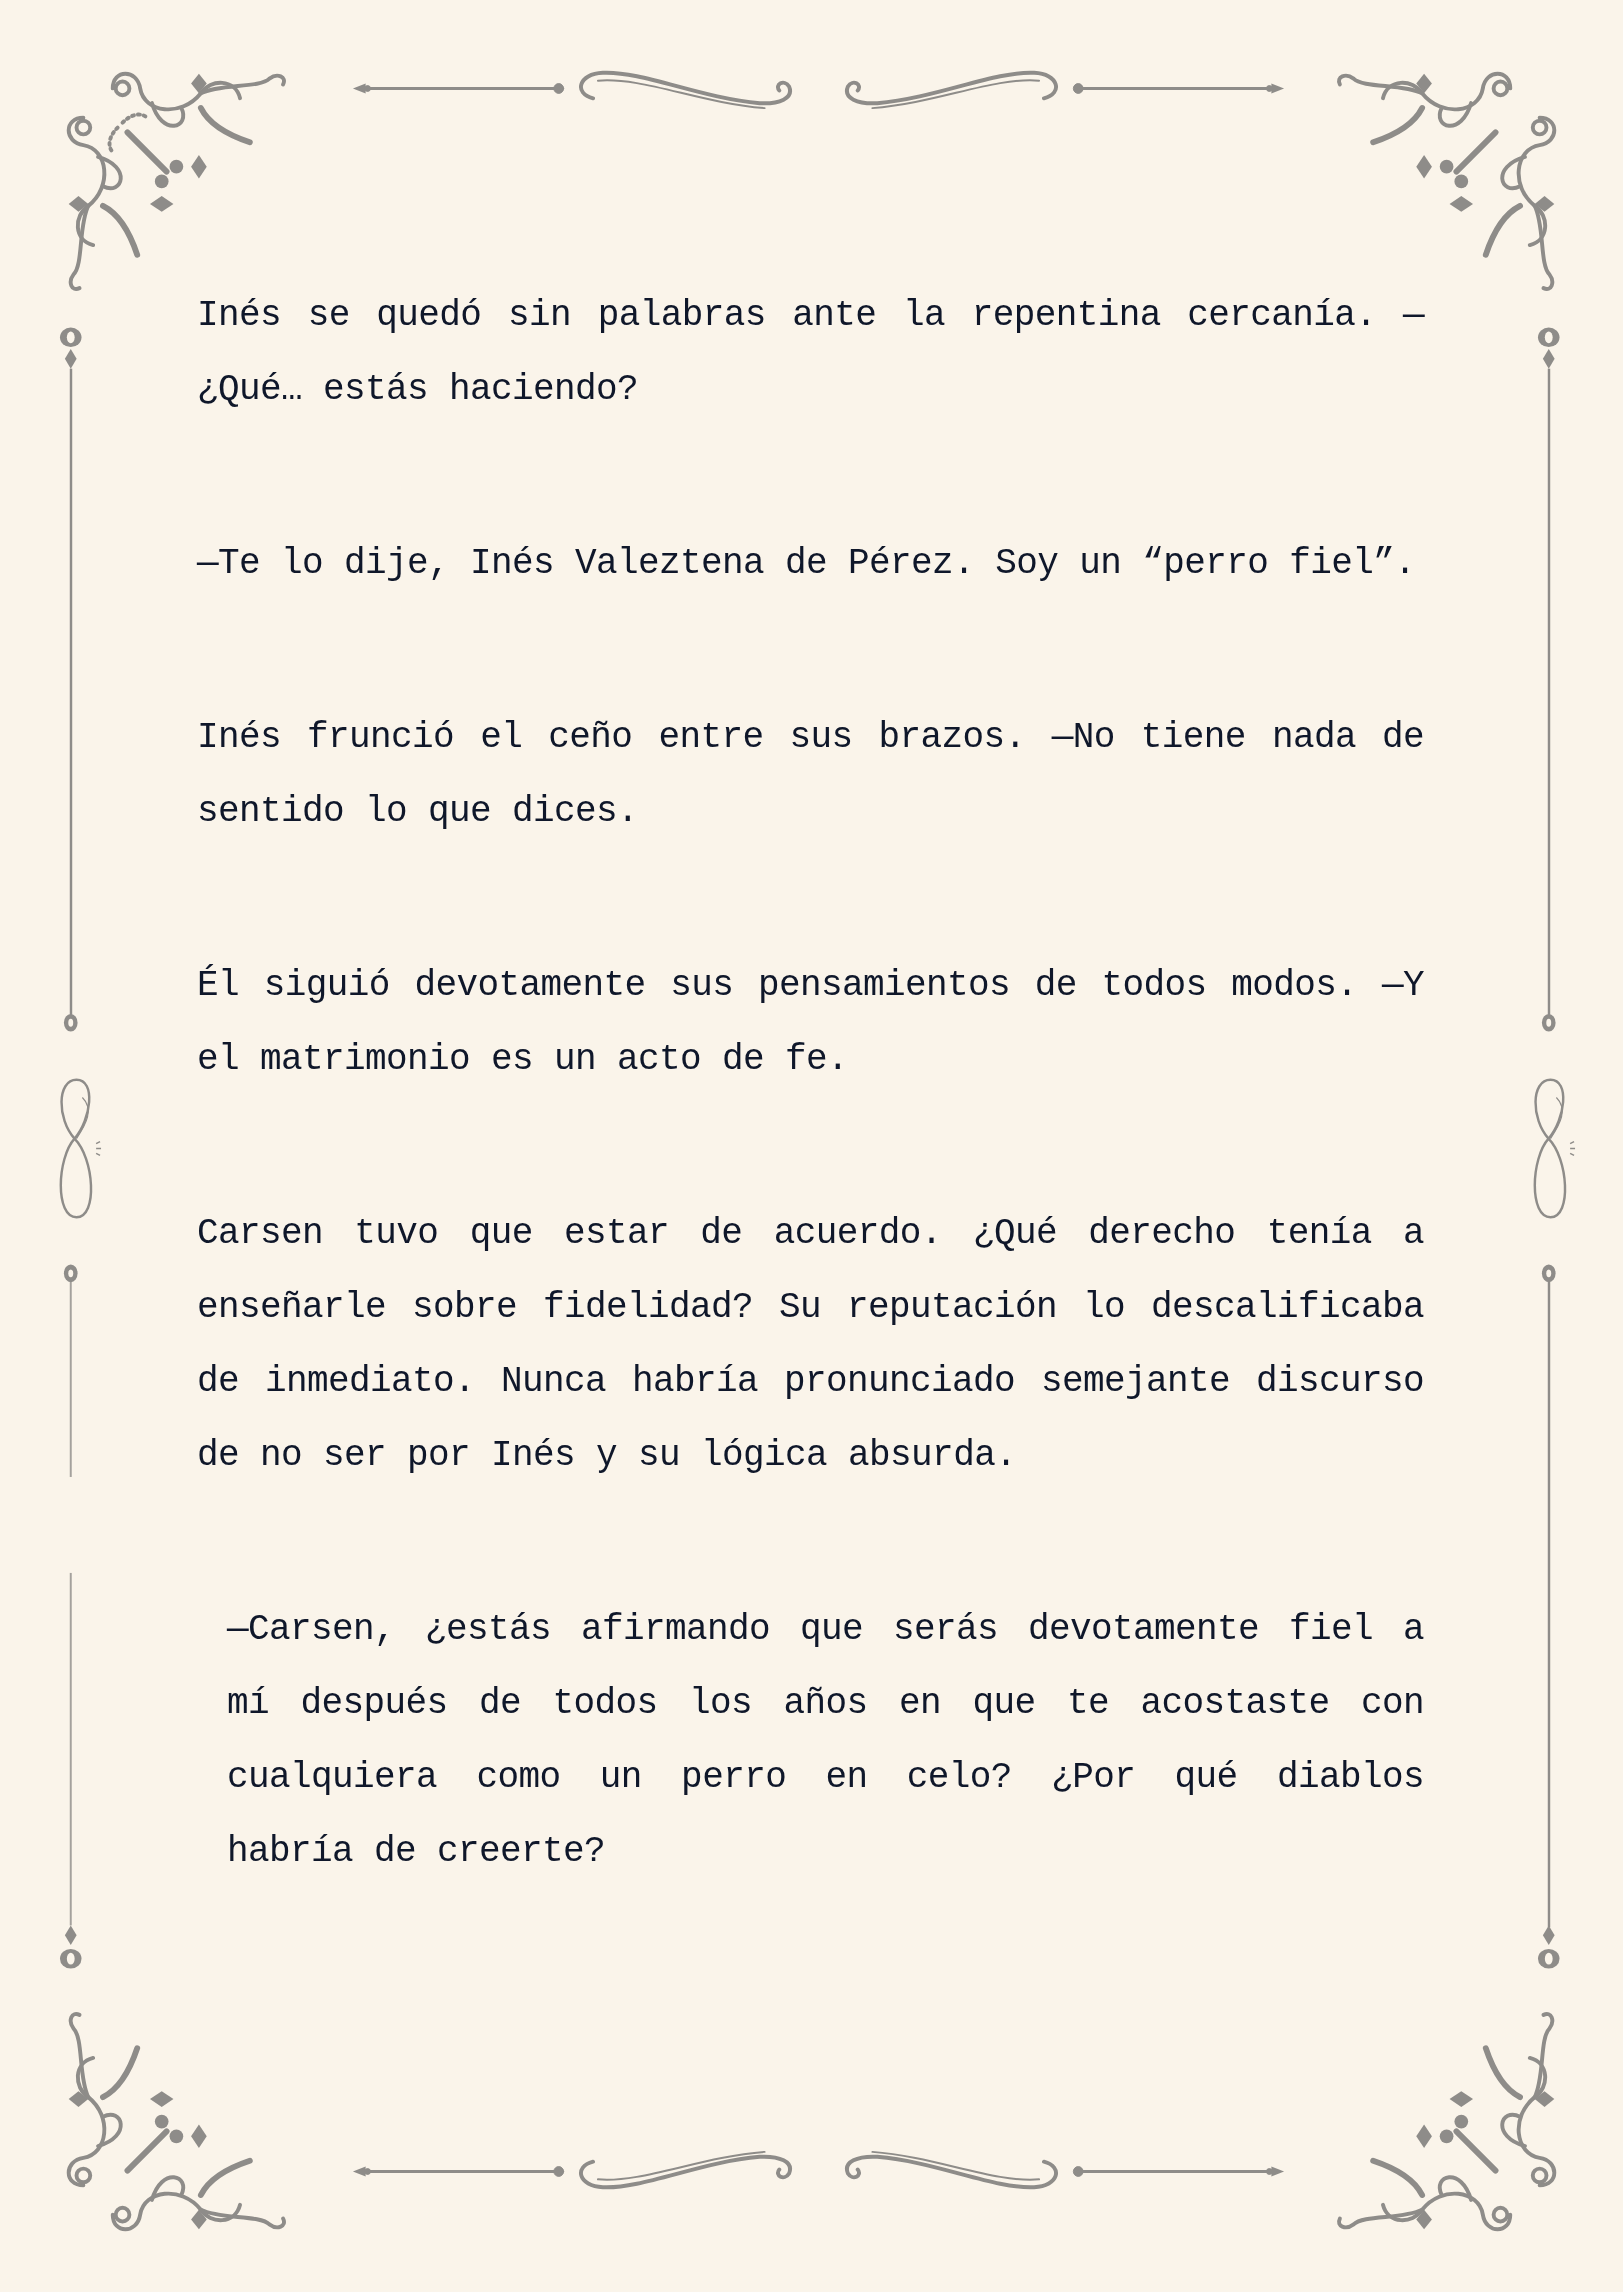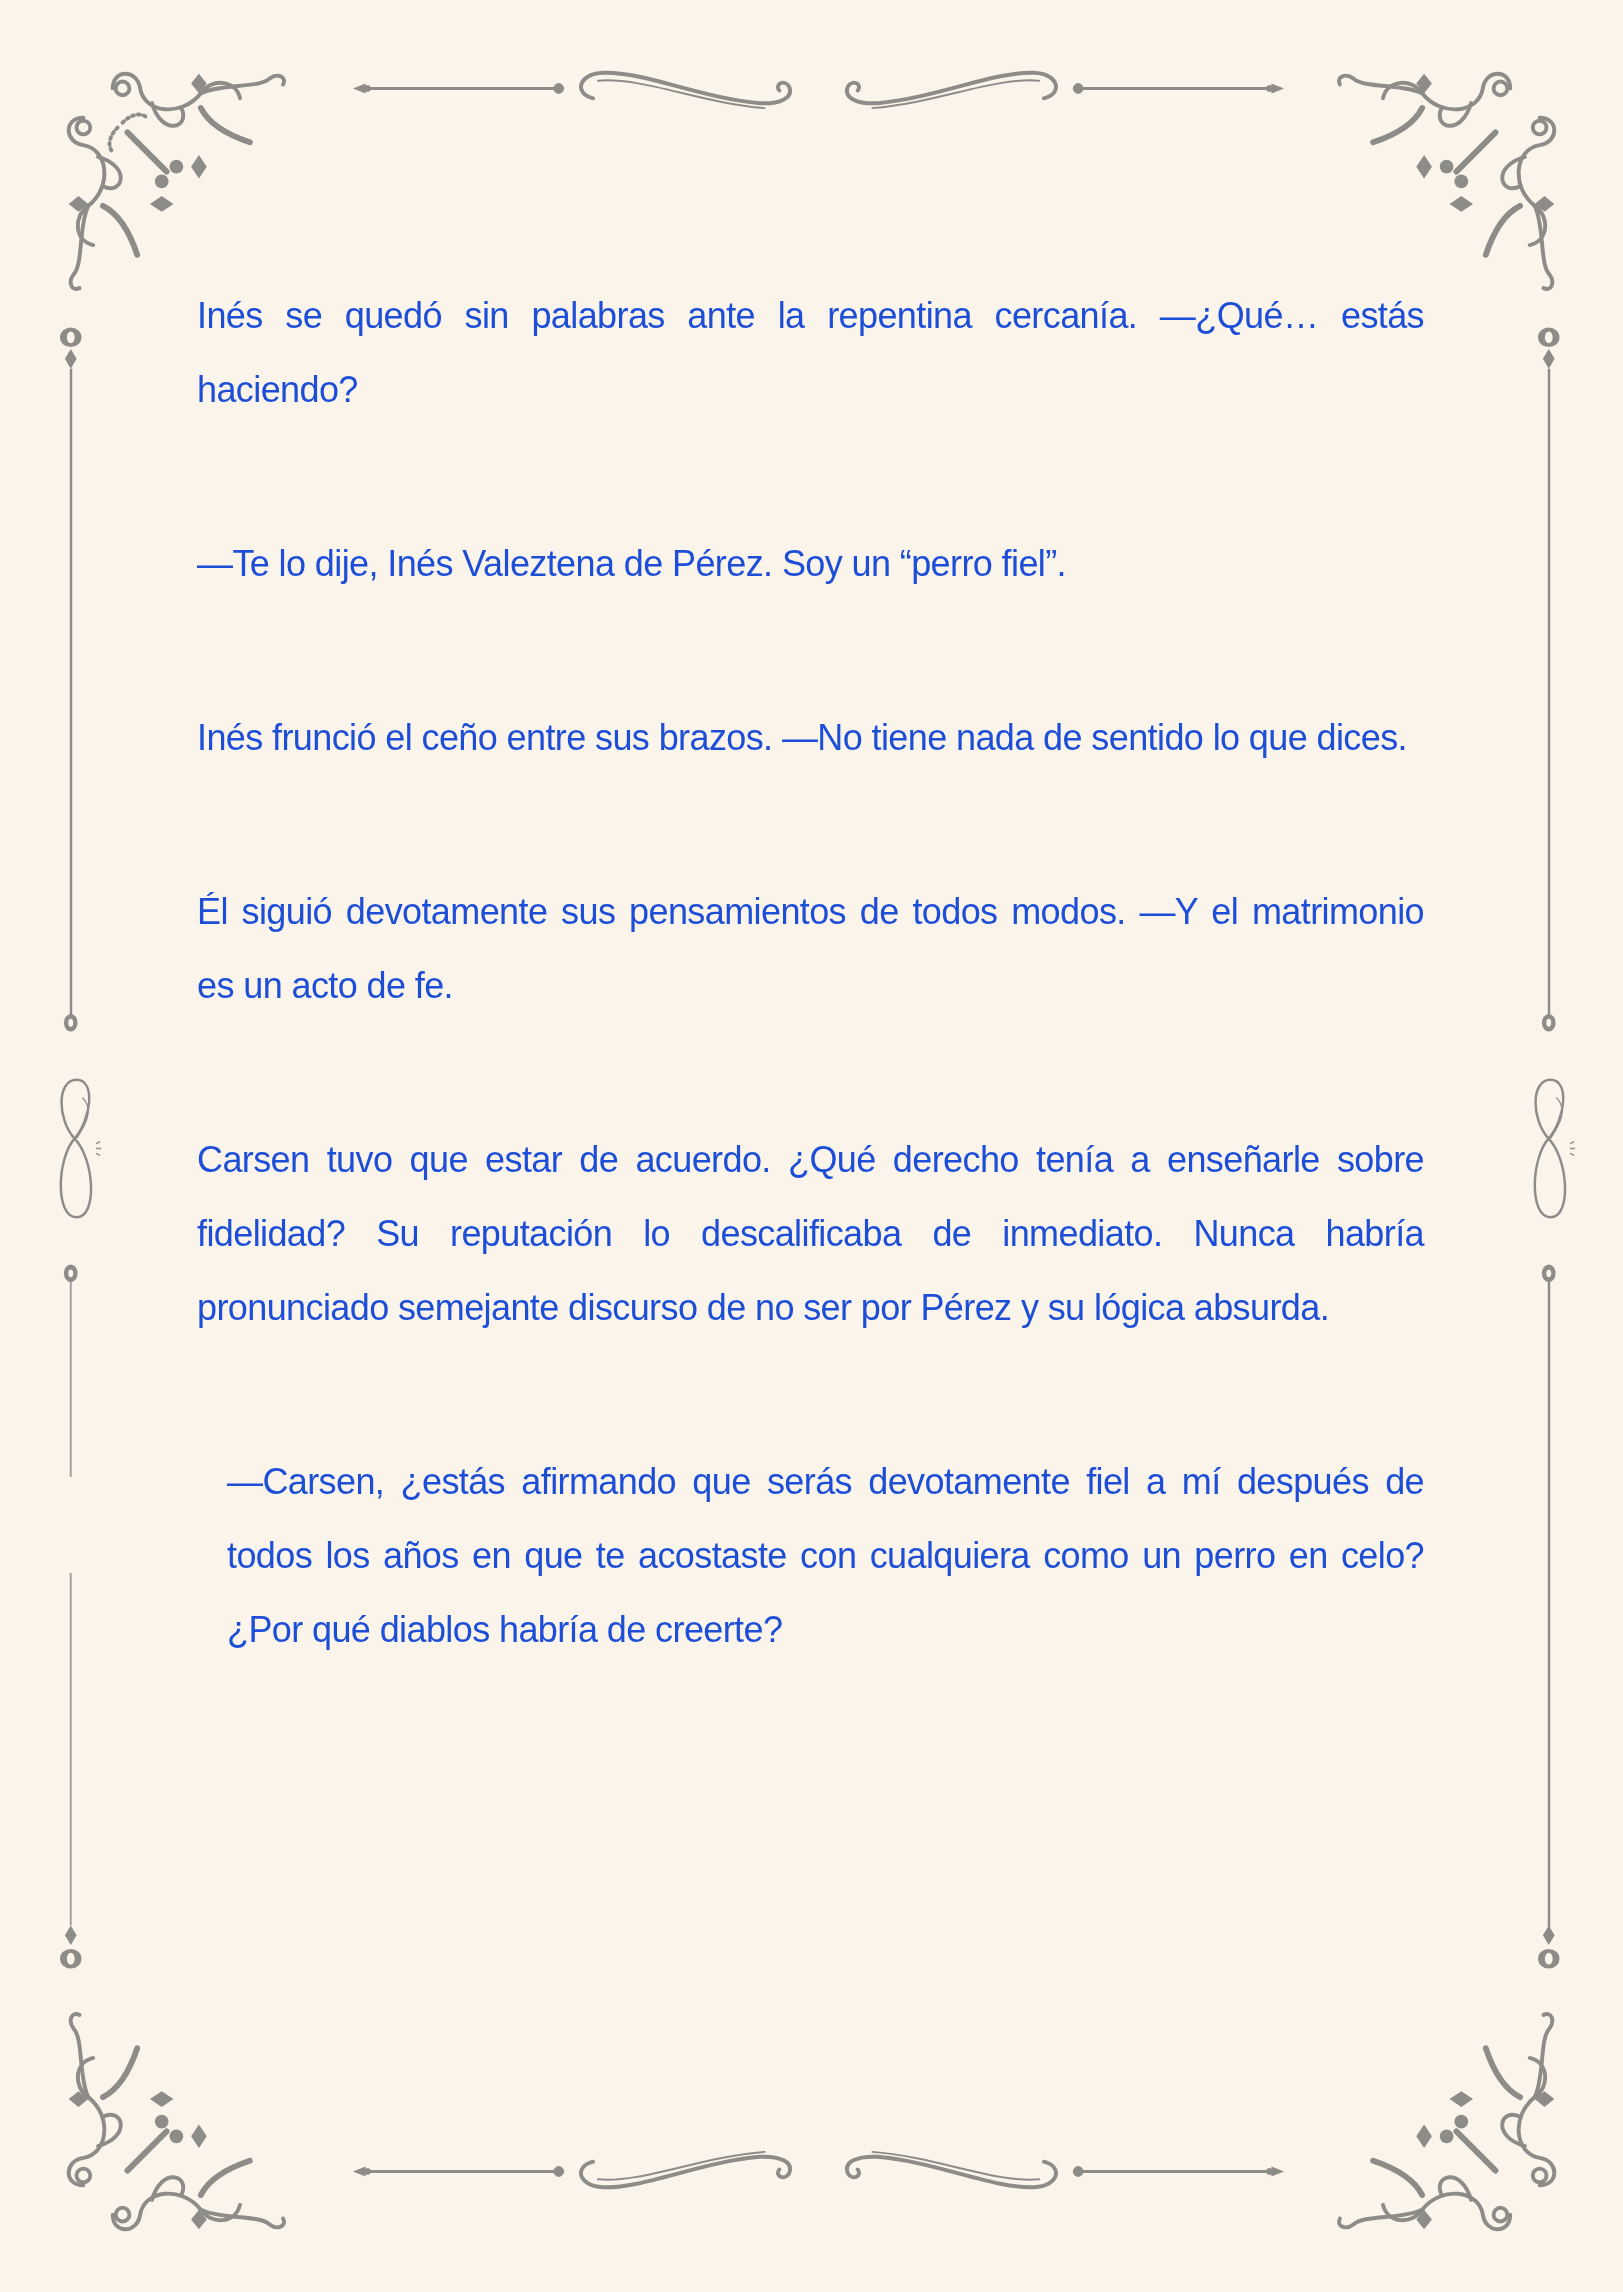--- a/index.html
+++ b/index.html
@@ -40,24 +40,24 @@
     .rod-right-2 { left: 1537px; top: 1259px; }
 
     .loop-left { left: 47px; top: 1070px; }
     .loop-right { left: 1521px; top: 1070px; }
 
     .content {
       position: absolute;
       left: 197px;
       top: 279px;
       width: 1227px;
-      font-family: Liberation Sans, sans-serif;
+      font-family: Liberation Mono, monospace;
       font-size: 36px;
       line-height: 74px;
-      color: #1d4ed8;
+      color: #0f172a;
       letter-spacing: -0.6px;
     }
     .para {
       margin: 0 0 100px 0;
       text-align: justify;
     }
     .para:last-child { margin-bottom: 0; margin-left: 30px; }
   </style>
 </head>
 <body>
@@ -239,17 +239,17 @@
       <path d="M36 28 C48 40, 40 55, 30 70" stroke-width="1.2"></path>
       <path d="M50 75 l4 -2 M50 80 l5 0 M50 85 l4 2" stroke-width="1.5"></path>
     </svg>
   </div>
 
   <div class="content">
     <p class="para">Inés se quedó sin palabras ante la repentina cercanía. —¿Qué… estás haciendo?</p>
     <p class="para">—Te lo dije, Inés Valeztena de Pérez. Soy un “perro fiel”.</p>
     <p class="para">Inés frunció el ceño entre sus brazos. —No tiene nada de sentido lo que dices.</p>
     <p class="para">Él siguió devotamente sus pensamientos de todos modos. —Y el matrimonio es un acto de fe.</p>
-    <p class="para">Carsen tuvo que estar de acuerdo. ¿Qué derecho tenía a enseñarle sobre fidelidad? Su reputación lo descalificaba de inmediato. Nunca habría pronunciado semejante discurso de no ser por Pérez y su lógica absurda.</p>
+    <p class="para">Carsen tuvo que estar de acuerdo. ¿Qué derecho tenía a enseñarle sobre fidelidad? Su reputación lo descalificaba de inmediato. Nunca habría pronunciado semejante discurso de no ser por Inés y su lógica absurda.</p>
     <p class="para">—Carsen, ¿estás afirmando que serás devotamente fiel a mí después de todos los años en que te acostaste con cualquiera como un perro en celo? ¿Por qué diablos habría de creerte?</p>
   </div>
 </div>
 
 
 </body></html>

